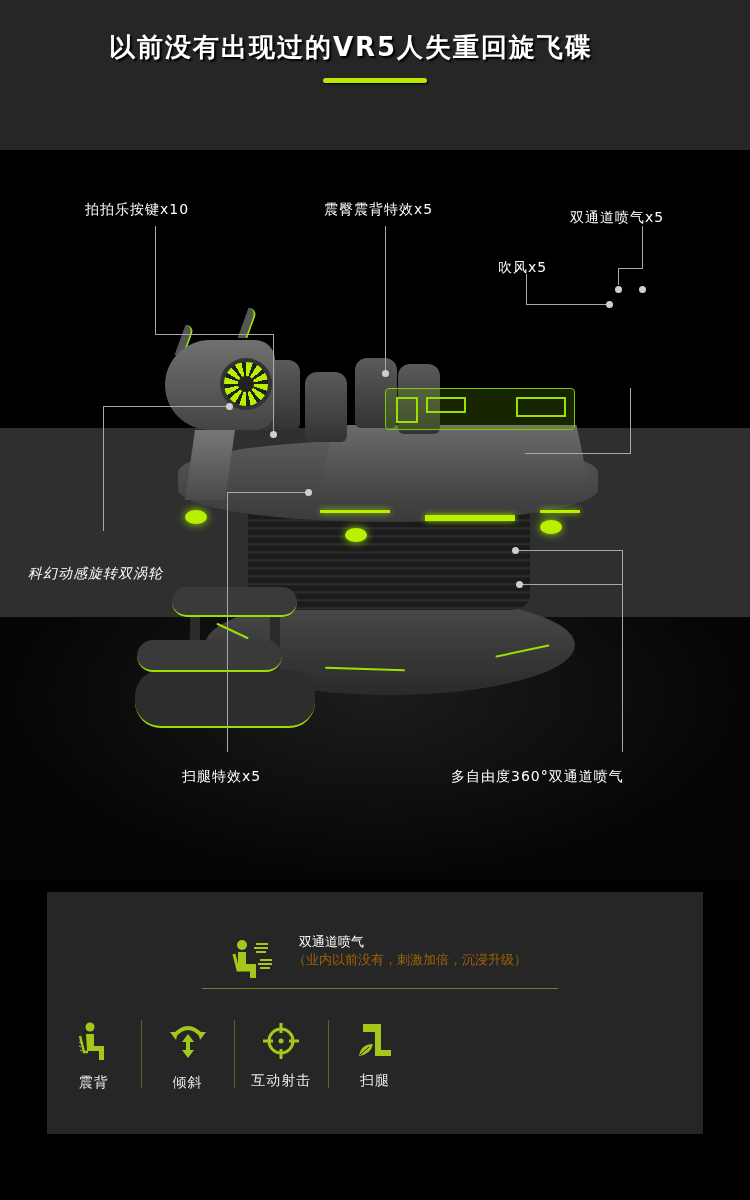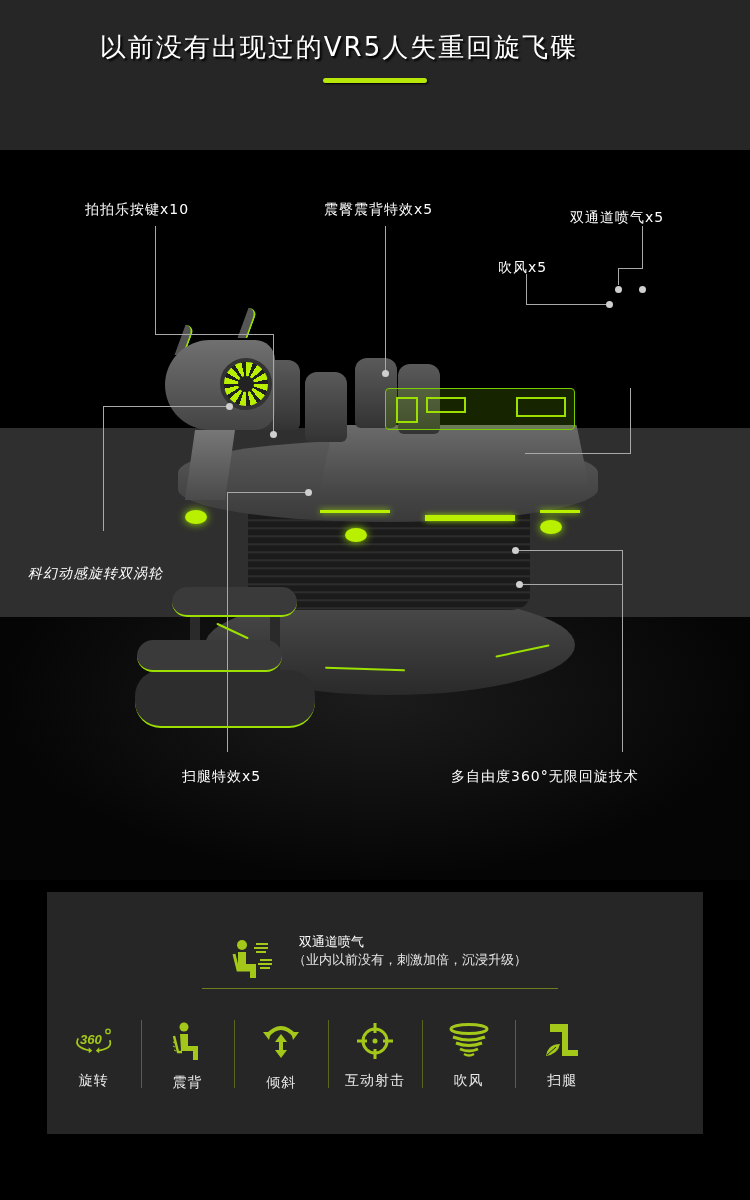--- a/index.html
+++ b/index.html
@@ -1,20 +1,20 @@
 <!DOCTYPE html>
 <html><head>
 <meta charset="utf-8">
 <style>
   * { margin: 0; padding: 0; box-sizing: border-box; }
   html, body { width: 750px; height: 1200px; background: #000; overflow: hidden; }
   body { font-family: "DejaVu Sans", "Liberation Sans", sans-serif; color: #fff; position: relative; }
 
   .header { position: absolute; left: 0; top: 0; width: 750px; height: 150px; background: #262626; }
-  .title { position: absolute; left: 0; top: 30px; width: 678px; text-align: center; font-size: 26px; font-weight: normal; letter-spacing: 2px; color: #fff; text-shadow: 2px 2px 2px #000; }
+  .title { position: absolute; left: 12px; top: 30px; width: 678px; text-align: center; font-size: 26px; font-weight: bold; letter-spacing: 2px; color: #fff; text-shadow: 2px 2px 2px #000; }
   .accent-bar { position: absolute; left: 323px; top: 78px; width: 104px; height: 5px; border-radius: 3px; background: #b8e80a; box-shadow: 1px 1px 2px #000; }
   .subtitle { position: absolute; left: 0; top: 98px; width: 750px; text-align: center; font-size: 14px; letter-spacing: 20px; padding-left: 20px; color: #7c9a1a; font-family: "Liberation Sans", sans-serif; }
 
   .showcase { position: absolute; left: 0; top: 150px; width: 750px; height: 730px; background: #000; }
   .grey-band { position: absolute; left: 0; top: 278px; width: 750px; height: 189px; background: #2f2f2f; }
   .floor-glow { position: absolute; left: 0; top: 467px; width: 750px; height: 263px; background: radial-gradient(ellipse at 50% 30%, #1c1c1c 0%, #050505 70%); }
 
   .label { position: absolute; font-size: 14px; color: #ffffff; letter-spacing: 1px; white-space: nowrap; }
   .line { position: absolute; background: #a8a8a8; }
   .dot { position: absolute; width: 7px; height: 7px; border-radius: 50%; background: #cfcfcf; }
@@ -46,21 +46,21 @@
   .inset { position: absolute; left: 560px; top: 92px; width: 152px; height: 152px; border-radius: 50%; border: 6px solid #b8ea0c; background: radial-gradient(circle at 50% 20%, #3a4a2a 0%, #1a1a1a 40%, #202020 100%); overflow: hidden; }
   .inset-panel { position: absolute; left: 22px; top: 40px; width: 96px; height: 58px; background: #2c2c2c; border: 1px solid #3a3a3a; }
   .inset-vent { position: absolute; left: 40px; top: 64px; width: 38px; height: 26px; border-radius: 4px; background: repeating-linear-gradient(180deg, #111 0px, #111 3px, #333 4px); border: 2px solid #111; }
   .inset-ring { position: absolute; width: 10px; height: 10px; border-radius: 50%; border: 2px solid #b8ea0c; }
   .inset-caption { position: absolute; left: 0; top: 100px; width: 140px; text-align: center; font-size: 13px; letter-spacing: 1px; color: #eee; }
 
   
   .panel { position: absolute; left: 47px; top: 892px; width: 656px; height: 242px; background: #262626; }
   .panel-feature-icon { position: absolute; left: 232px; top: 938px; width: 44px; height: 44px; }
   .panel-feature-title { position: absolute; left: 299px; top: 933px; font-size: 13px; color: #fff; }
-  .panel-feature-desc { position: absolute; left: 293px; top: 951px; font-size: 13px; color: #e5e5e5; }
+  .panel-feature-desc { position: absolute; left: 293px; top: 951px; font-size: 13px; color: #a16207; }
   .panel-divider { position: absolute; left: 202px; top: 988px; width: 356px; height: 1px; background: #6f7d22; }
   .features { position: absolute; left: 47px; top: 1020px; width: 656px; height: 70px; display: flex; }
   .feature { width: 93.7px; height: 70px; position: relative; display: flex; flex-direction: column; align-items: center; }
   .feature + .feature::before { content: ""; position: absolute; left: 0; top: 0; width: 1px; height: 68px; background: #5c6420; }
   .feature-icon { width: 42px; height: 40px; display: flex; align-items: center; justify-content: center; margin-top: 2px; }
   .feature-label { margin-top: 12px; font-size: 14px; color: #eaeaea; letter-spacing: 1px; }
 </style>
 </head>
 <body>
 
@@ -151,53 +151,41 @@
   <div class="line" style="left:520px;top:434px;width:103px;height:1px;"></div>
   <div class="dot" style="left:512px;top:397px;"></div>
   <div class="dot" style="left:516px;top:431px;"></div>
 
   <div class="label" style="left:85px;top:51px;">拍拍乐按键x10</div>
   <div class="label" style="left:324px;top:51px;">震臀震背特效x5</div>
   <div class="label" style="left:570px;top:59px;">双通道喷气x5</div>
   <div class="label" style="left:498px;top:109px;">吹风x5</div>
   <div class="label" style="left:28px;top:415px;font-style:italic;">科幻动感旋转双涡轮</div>
   <div class="label" style="left:182px;top:618px;">扫腿特效x5</div>
-  <div class="label" style="left:451px;top:618px;">多自由度360°无限回旋技术</div>
+  <div class="label" style="left:451px;top:618px;">多自由度360°双通道喷气</div>
 </div>
 
 <div class="panel"></div>
 
 <div class="panel-feature-icon">
   <svg width="44" height="44" viewBox="0 0 44 44">
     <circle cx="10" cy="7" r="5" fill="#a3c81a"></circle>
     <path d="M6 14 h8 v12 h10 v14 h-6 v-9 h-12 z" fill="#a3c81a"></path>
     <path d="M2 16 l4 16 h12" stroke="#a3c81a" stroke-width="3" fill="none"></path>
     <path d="M24 6 h12 M22 10 h14 M24 14 h10" stroke="#a3c81a" stroke-width="2"></path>
     <path d="M28 22 h12 M26 26 h14 M28 30 h10" stroke="#a3c81a" stroke-width="2"></path>
   </svg>
 </div>
 <div class="panel-feature-title">双通道喷气</div>
 <div class="panel-feature-desc">（业内以前没有，刺激加倍，沉浸升级）</div>
 <div class="panel-divider"></div>
 
 <div class="features">
   <div class="feature">
     <div class="feature-icon">
-      <svg width="48" height="34" viewBox="0 0 48 34">
-        <text x="8" y="20" font-size="15" font-style="italic" font-weight="bold" fill="#a3c81a" font-family="Liberation Sans, sans-serif">360</text>
-        <circle cx="40" cy="6" r="2.5" stroke="#a3c81a" stroke-width="1.5" fill="none"></circle>
-        <path d="M6 14 q-6 10 14 14" stroke="#a3c81a" stroke-width="2" fill="none"></path>
-        <path d="M42 16 q4 10 -14 12" stroke="#a3c81a" stroke-width="2" fill="none"></path>
-        <path d="M18 24 l4 4 l-4 3 z M30 24 l-4 4 l4 3 z" fill="#a3c81a"></path>
-      </svg>
-    </div>
-    <div class="feature-label">旋转</div>
-  </div>
-  <div class="feature">
-    <div class="feature-icon">
       <svg width="32" height="40" viewBox="0 0 32 40">
         <circle cx="12" cy="5" r="4.5" fill="#a3c81a"></circle>
         <path d="M8 12 h8 v12 h10 v14 h-5 v-9 h-12 z" fill="#a3c81a"></path>
         <path d="M2 14 l4 16 h4" stroke="#a3c81a" stroke-width="2.5" fill="none"></path>
         <path d="M1 20 l2 1 M1 24 l2 1 M2 28 l2 1" stroke="#a3c81a" stroke-width="1"></path>
       </svg>
     </div>
     <div class="feature-label">震背</div>
   </div>
   <div class="feature">
@@ -215,32 +203,20 @@
       <svg width="38" height="38" viewBox="0 0 38 38">
         <circle cx="19" cy="19" r="12" stroke="#a3c81a" stroke-width="3" fill="none"></circle>
         <circle cx="19" cy="19" r="2.5" fill="#a3c81a"></circle>
         <path d="M19 1 v10 M19 27 v10 M1 19 h10 M27 19 h10" stroke="#a3c81a" stroke-width="3"></path>
       </svg>
     </div>
     <div class="feature-label">互动射击</div>
   </div>
   <div class="feature">
     <div class="feature-icon">
-      <svg width="40" height="36" viewBox="0 0 40 36">
-        <ellipse cx="20" cy="6" rx="18" ry="4.5" stroke="#a3c81a" stroke-width="3" fill="none"></ellipse>
-        <path d="M4 14 q16 6 32 0" stroke="#a3c81a" stroke-width="3" fill="none"></path>
-        <path d="M7 20 q13 5 26 0" stroke="#a3c81a" stroke-width="3" fill="none"></path>
-        <path d="M11 26 q9 4 18 0" stroke="#a3c81a" stroke-width="3" fill="none"></path>
-        <path d="M15 31 q5 3 10 0" stroke="#a3c81a" stroke-width="2.5" fill="none"></path>
-      </svg>
-    </div>
-    <div class="feature-label">吹风</div>
-  </div>
-  <div class="feature">
-    <div class="feature-icon">
       <svg width="36" height="38" viewBox="0 0 36 38">
         <path d="M6 2 h18 v26 h10 v6 h-16 v-24 h-12 z" fill="#a3c81a"></path>
         <path d="M2 34 q2 -12 14 -12 q-2 10 -14 12 z" fill="#a3c81a"></path>
         <path d="M3 33 l9 -8" stroke="#262626" stroke-width="1"></path>
       </svg>
     </div>
     <div class="feature-label">扫腿</div>
   </div>
 </div>
 

